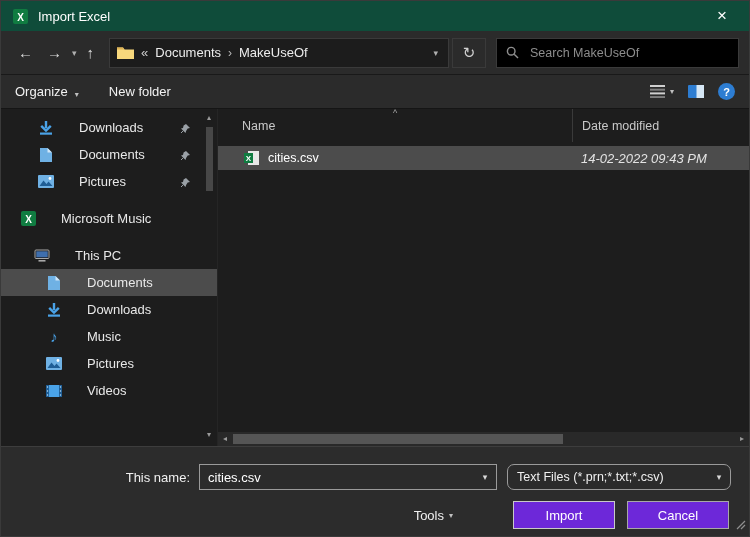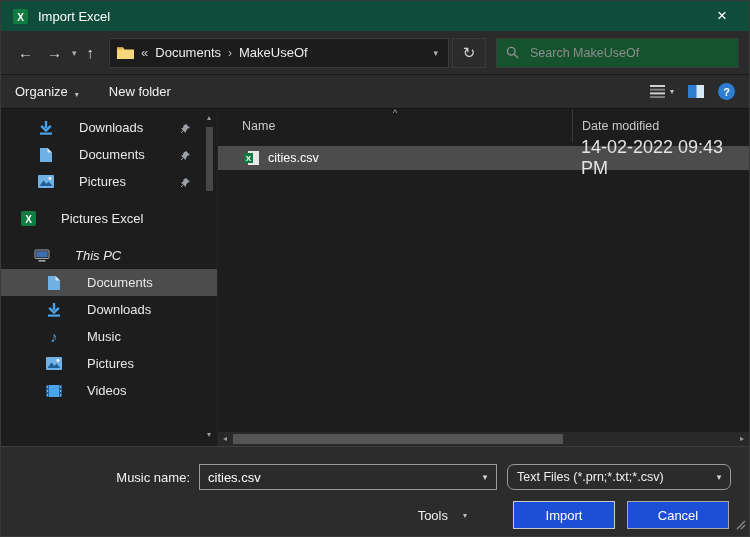--- a/index.html
+++ b/index.html
@@ -24,21 +24,21 @@
   .nav-chevron{color:#b0b0b0;font-size:9px;padding:0 3px;}
   .addressbar{display:flex;align-items:center;height:30px;width:340px;margin-left:8px;
               background:#1c1c1c;border:1px solid #3a3a3a;padding:0 7px;gap:7px;}
   .crumb{color:#ececec;white-space:nowrap;}
   .crumb-sep{color:#b8b8b8;font-size:12px;}
   .crumb-prefix{color:#cfcfcf;}
   .address-chevron{margin-left:auto;color:#b0b0b0;font-size:9px;padding:0 3px;}
   .refresh-btn{width:34px;height:30px;margin-left:3px;border:1px solid #3a3a3a;
                display:flex;align-items:center;justify-content:center;color:#cfcfcf;font-size:15px;}
   .searchbox{display:flex;align-items:center;height:30px;flex:1;margin-left:10px;
-             background:#14532d;border:1px solid #3a3a3a;padding:0 9px;gap:9px;}
+             background:#000000;border:1px solid #3a3a3a;padding:0 9px;gap:9px;}
   .searchbox input{flex:1;background:transparent;border:none;outline:none;color:#e8e8e8;
                    font-family:"Liberation Sans",sans-serif;font-size:12.5px;}
   .searchbox input::placeholder{color:#8d8d8d;}
 
   
   .toolbar{height:34px;flex:0 0 34px;background:#2b2b2b;display:flex;align-items:center;
            padding:0 14px;border-bottom:1px solid #151515;}
   .tool-item{display:flex;align-items:flex-end;gap:7px;margin-right:30px;color:#f2f2f2;}
   .tool-right{margin-left:auto;display:flex;align-items:center;gap:14px;}
   .mini-chevron{color:#c0c0c0;font-size:8px;}
@@ -49,21 +49,21 @@
   .main{flex:1;min-height:0;display:flex;background:#1d1d1d;position:relative;}
 
   
   .sidebar{width:216px;flex:0 0 216px;position:relative;padding-top:5px;}
   .side-item{height:27px;display:flex;align-items:center;gap:24px;position:relative;
              padding-right:40px;color:#e8e8e8;white-space:nowrap;}
   .side-item.selected{background:#4c4c4c;}
   .gap-top{margin-top:10px;}
   .ind-qa{padding-left:36px;}
   .ind-root{padding-left:18px;}
-  .ind-pc{padding-left:32px;font-style:italic;}
+  .ind-pc{padding-left:32px;}
   .ind-child{padding-left:44px;}
   .icon-box{width:18px;display:flex;align-items:center;justify-content:center;flex:0 0 18px;}
   .pin{position:absolute;right:26px;top:8px;}
   .glyph-music{color:#4aa3e8;font-size:15px;line-height:1;}
   .side-scroll{position:absolute;top:4px;bottom:4px;right:2px;width:12px;
                display:flex;flex-direction:column;align-items:center;}
   .scroll-arrow{color:#9a9a9a;font-size:8px;line-height:10px;height:12px;}
   .side-scroll .thumb{width:7px;height:64px;background:#474747;margin-top:2px;}
   .side-scroll .spacer{flex:1;}
 
@@ -71,42 +71,42 @@
   .filelist{flex:1;min-width:0;display:flex;flex-direction:column;position:relative;
             border-left:1px solid #252525;}
   .list-header{height:33px;flex:0 0 33px;display:flex;color:#c9c9c9;font-size:12.5px;position:relative;}
   .col-name{width:354px;flex:0 0 354px;display:flex;align-items:center;padding-left:24px;position:relative;}
   .sort-caret{position:absolute;top:0px;left:50%;transform:translateX(-50%);
               font-size:9px;color:#a8a8a8;line-height:9px;}
   .col-date{flex:1;display:flex;align-items:center;padding-left:9px;border-left:1px solid #3a3a3a;}
   .file-row{height:24px;display:flex;align-items:center;background:#4c4c4c;color:#fff;margin-top:4px;}
   .file-row .cell-name{width:354px;flex:0 0 354px;display:flex;align-items:center;gap:8px;
                        padding-left:24px;font-size:12.5px;}
-  .file-row .cell-date{flex:1;padding-left:9px;color:#e3e3e3;font-size:18px;}
+  .file-row .cell-date{flex:1;padding-left:9px;color:#e3e3e3;font-size:13px;font-style:italic;}
   .hscroll{position:absolute;left:0;right:0;bottom:0;height:14px;background:#292929;
            display:flex;align-items:center;}
   .hscroll .scroll-arrow{width:14px;text-align:center;height:auto;}
   .hscroll .thumb{height:10px;width:330px;background:#555;margin-left:1px;}
   .hscroll .spacer{flex:1;}
 
   
   .footer{height:90px;flex:0 0 90px;background:#2c2c2c;border-top:1px solid #3d3d3d;
           position:relative;padding-top:17px;}
   .fn-row{display:flex;align-items:center;}
   .fn-label{width:198px;text-align:right;padding-right:9px;color:#f0f0f0;}
   .combo{height:26px;border:1px solid #9a9a9a;background:#2b2b2b;display:flex;align-items:center;}
   .combo .chev{width:22px;text-align:center;color:#d8d8d8;font-size:9px;}
   .combo-filename{width:298px;}
   .combo-filename input{flex:1;min-width:0;background:transparent;border:none;outline:none;
                         color:#fff;padding:0 8px;font-family:"Liberation Sans",sans-serif;font-size:13px;}
   .combo-filetype{width:224px;margin-left:10px;padding-left:9px;color:#f0f0f0;border-radius:7px;}
   .combo-filetype .ft-text{flex:1;font-size:12.5px;white-space:nowrap;overflow:hidden;}
   .btn-row{display:flex;align-items:center;justify-content:flex-end;margin-top:11px;padding-right:20px;}
-  .tools{display:flex;align-items:center;gap:15px;margin-right:34px;color:#f0f0f0;}
-  .btn{width:102px;height:28px;background:#1d4ed8;border:1px solid #a8a8a8;color:#fff;
+  .tools{display:flex;align-items:center;gap:5px;margin-right:48px;color:#f0f0f0;}
+  .btn{width:102px;height:28px;background:#6d28d9;border:1px solid #a8a8a8;color:#fff;
        display:flex;align-items:center;justify-content:center;margin-left:12px;font-size:13px;}
   .btn-import{border-color:#c9c9c9;}
   .resize-grip{position:absolute;right:3px;bottom:3px;}
 </style>
 </head>
 <body>
 
 <div class="window">
 
   <div class="titlebar">
@@ -236,21 +236,21 @@
         </span>
       </div>
 
       <div class="side-item ind-root gap-top">
         <span class="icon-box">
           <svg width="15" height="15" viewBox="0 0 15 15">
               <rect width="15" height="15" rx="2" fill="#107c41"></rect>
               <text x="7.5" y="11.5" font-size="10" font-weight="bold" fill="#fff" text-anchor="middle" font-family="sans-serif">X</text>
             </svg>
         </span>
-        <span>Pictures Excel</span>
+        <span>Microsoft Music</span>
       </div>
 
       <div class="side-item ind-pc gap-top">
         <span class="icon-box">
           <svg width="16" height="14" viewBox="0 0 16 14">
               <rect x="1" y="1" width="14" height="8.5" rx="1" fill="#1c1c1c" stroke="#a8a8a8"></rect>
               <rect x="2.3" y="2.3" width="11.4" height="6" fill="#3f6fae"></rect>
               <rect x="4.5" y="11" width="7" height="1.6" fill="#a8a8a8"></rect>
             </svg>
         </span>
@@ -351,21 +351,21 @@
         <span class="scroll-arrow">◂</span>
         <span class="thumb"></span>
         <span class="spacer"></span>
         <span class="scroll-arrow">▸</span>
       </div>
     </div>
   </div>
 
   <div class="footer">
     <div class="fn-row">
-      <span class="fn-label">Music name:</span>
+      <span class="fn-label">This name:</span>
       <div class="combo combo-filename">
         <input type="text" value="cities.csv" style="">
         <span class="chev">▾</span>
       </div>
       <div class="combo combo-filetype">
         <span class="ft-text">Text Files (*.prn;*.txt;*.csv)</span>
         <span class="chev">▾</span>
       </div>
     </div>
 

